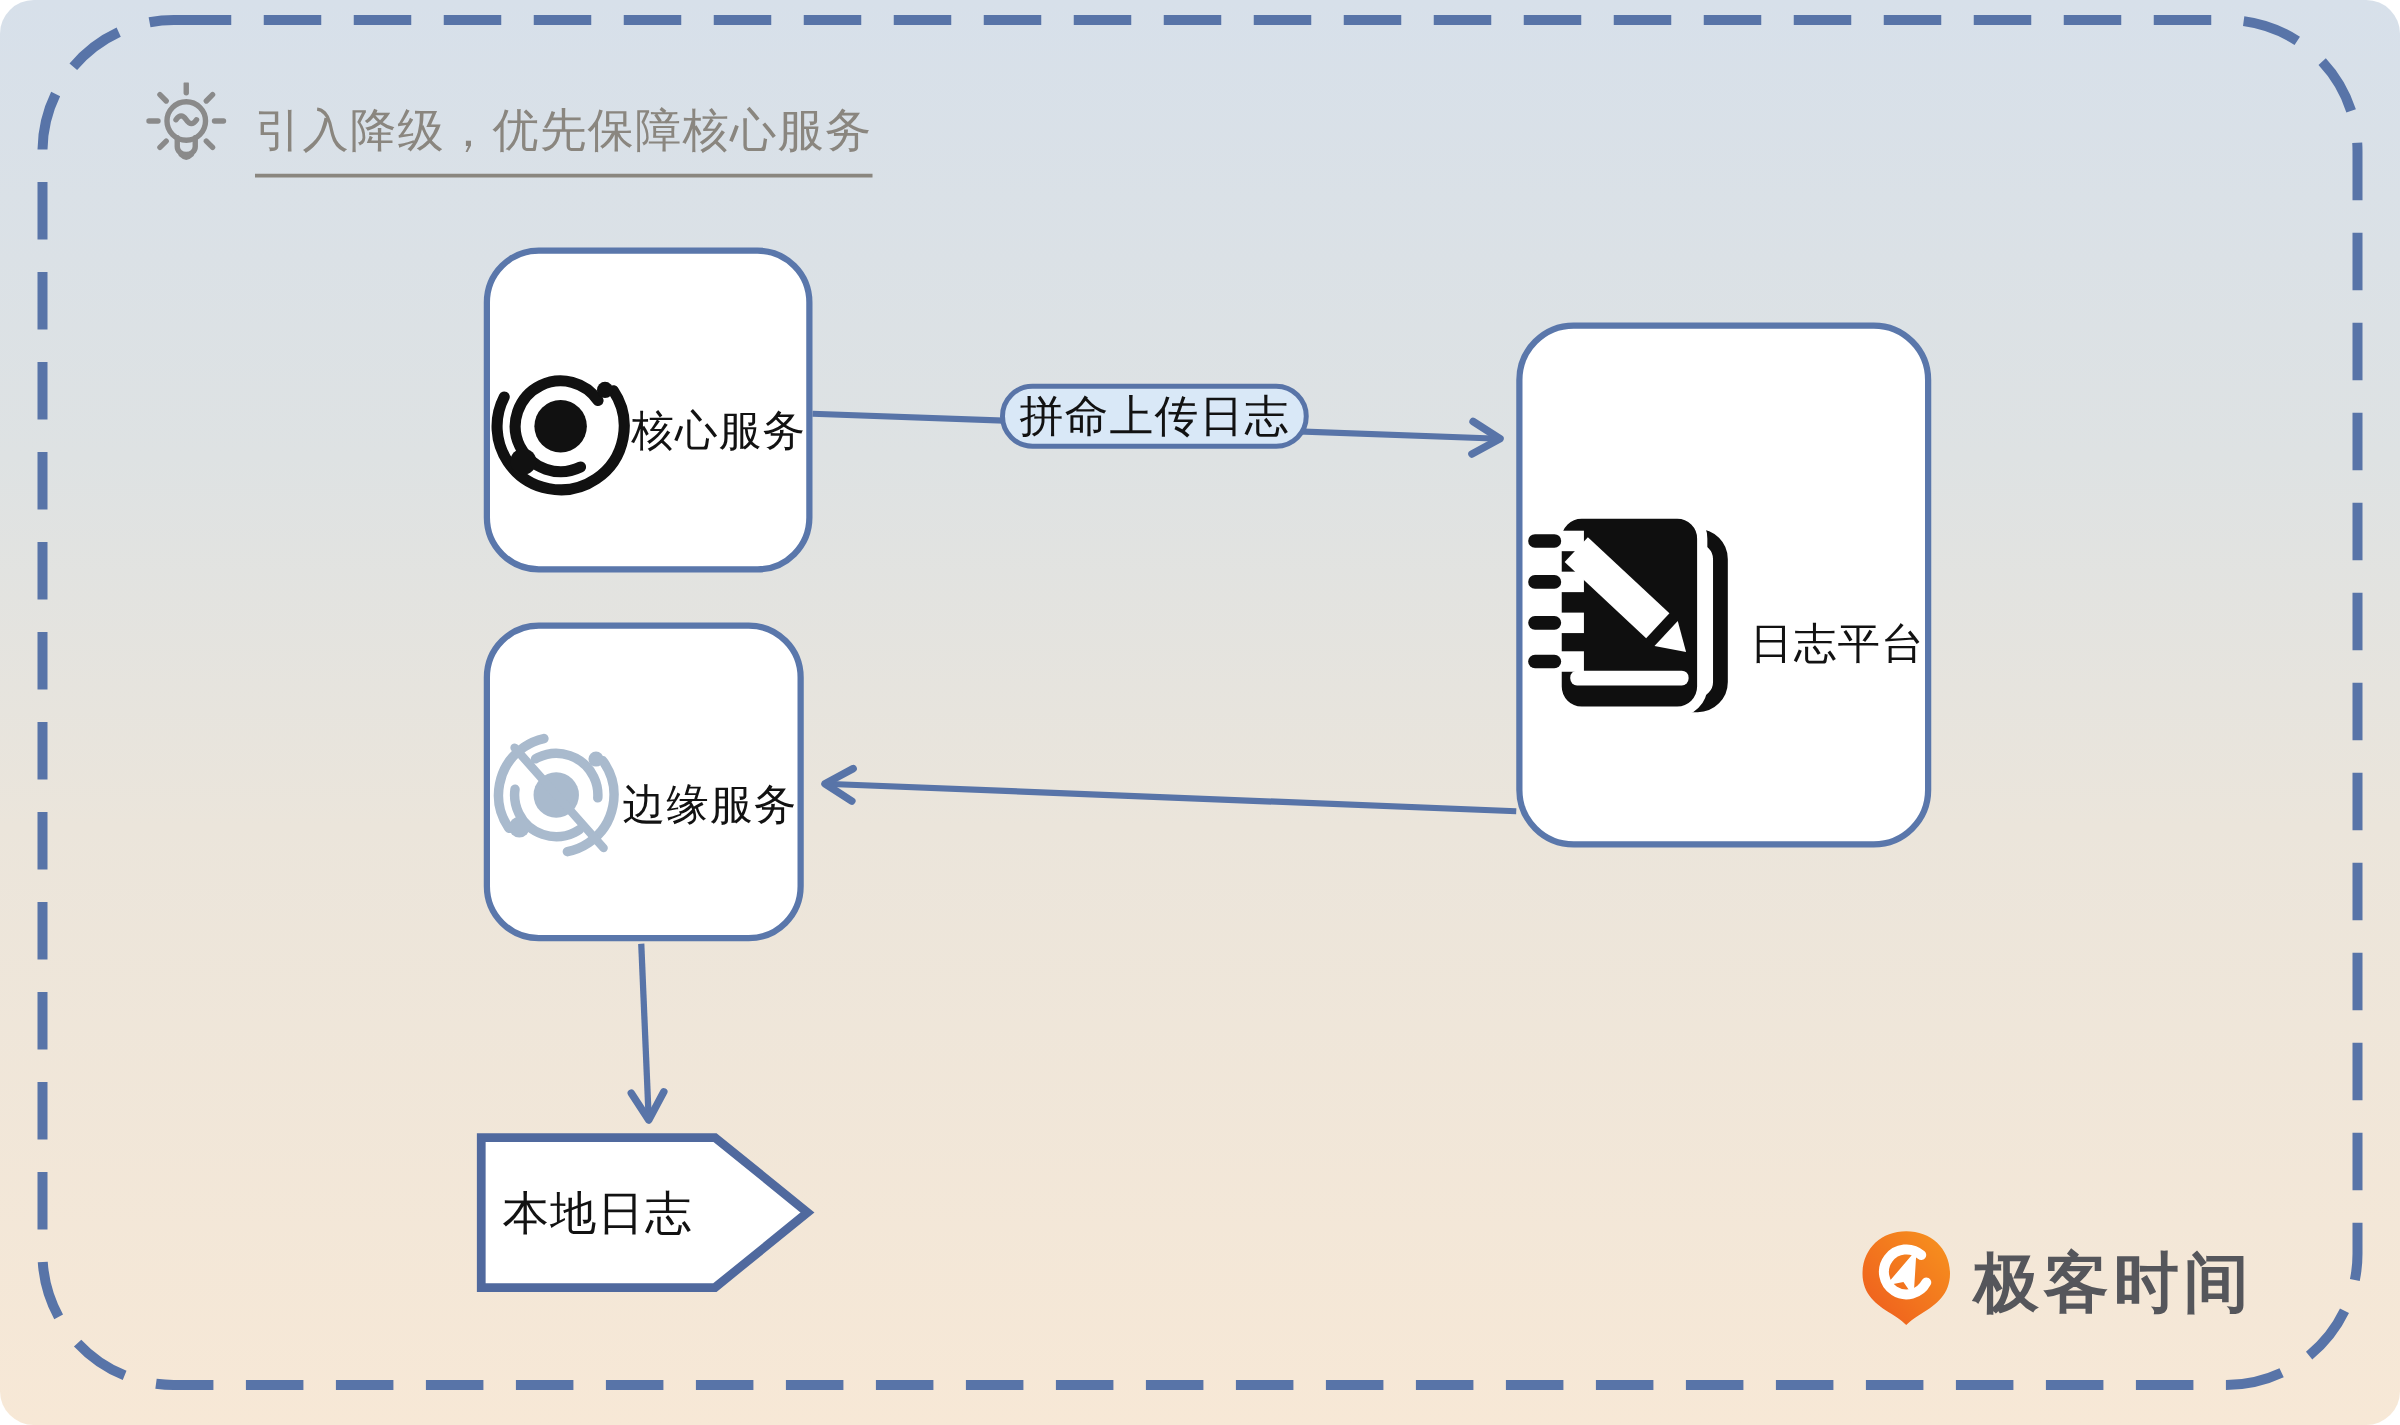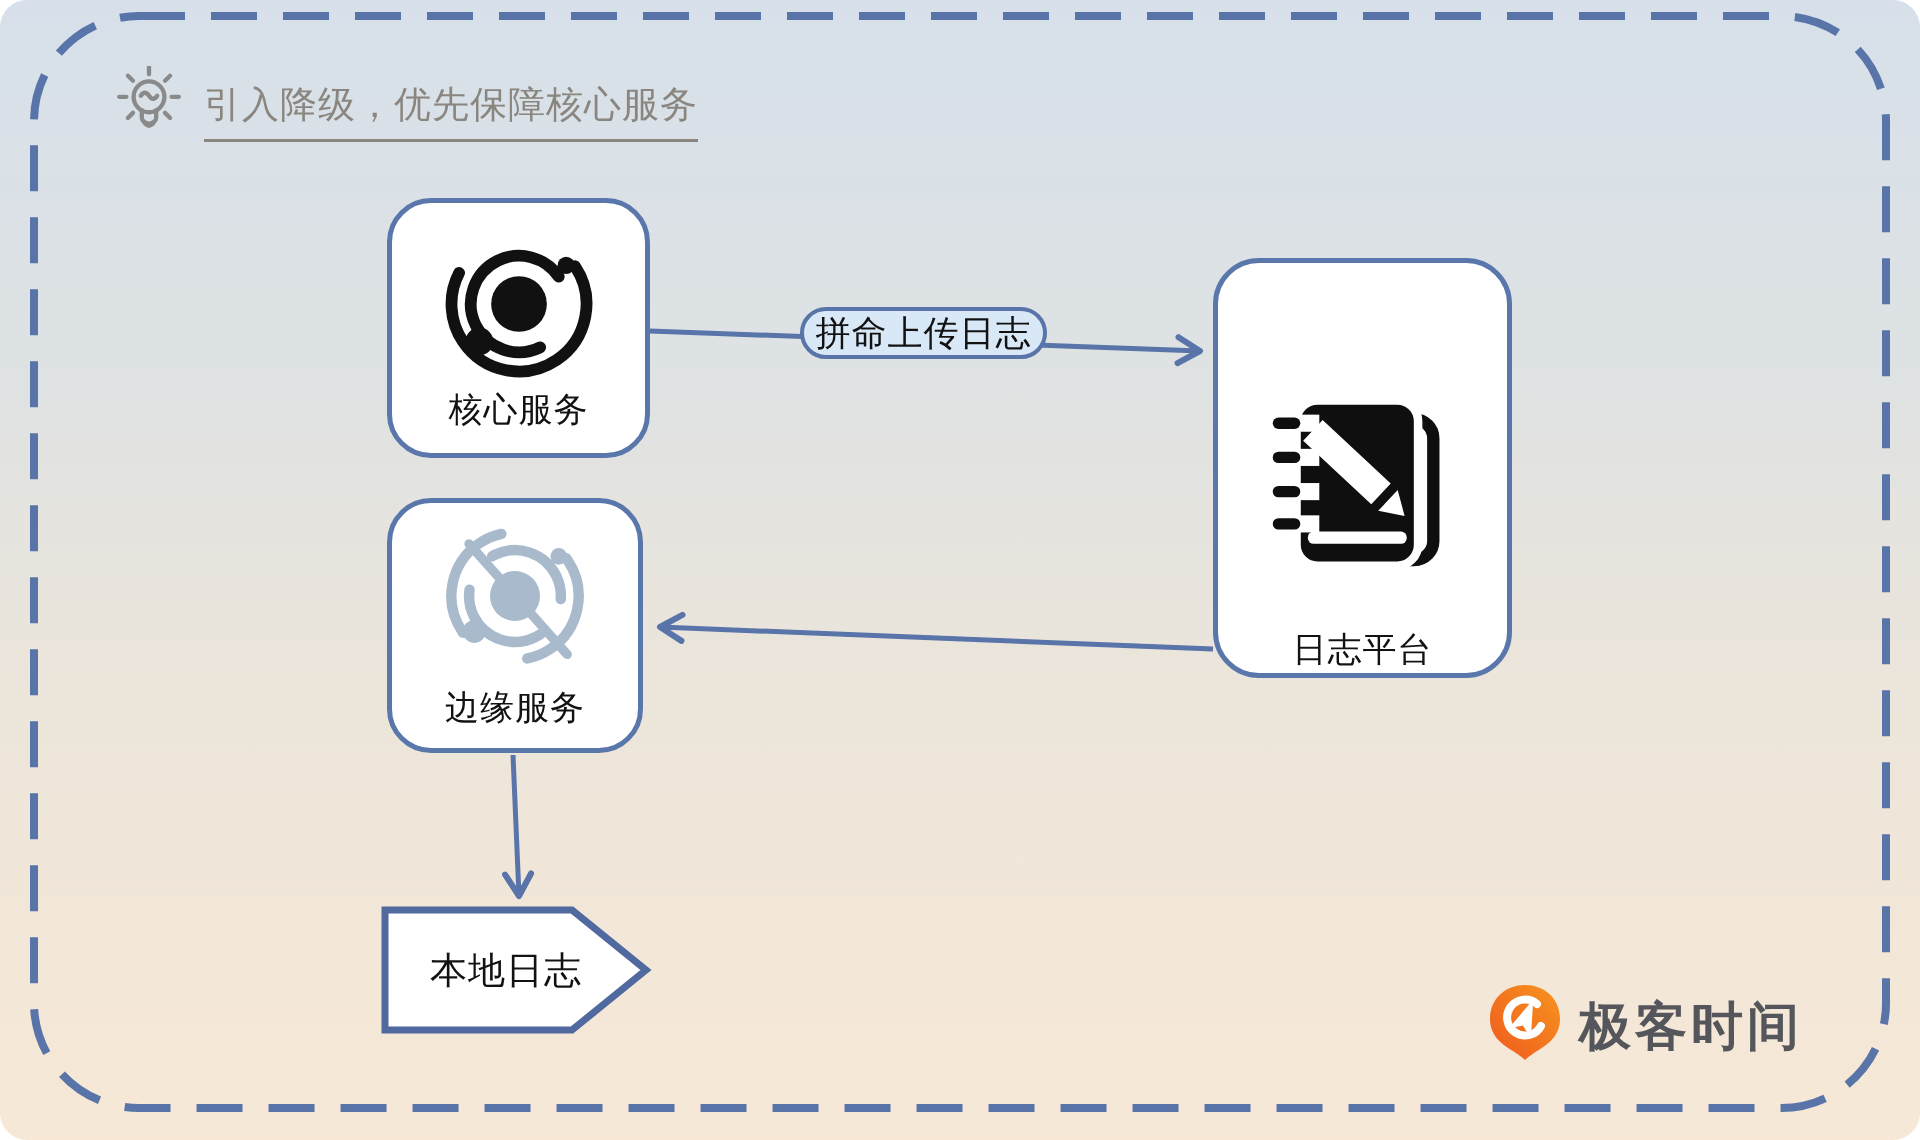--- a/index.html
+++ b/index.html
@@ -33,45 +33,45 @@
   .title-wrap{position:absolute;left:112px;top:66px;display:flex;align-items:flex-start;z-index:2;}
   .bulb{width:74px;height:74px;flex:0 0 auto;}
   .title-text{
     margin-left:18px;margin-top:14px;
     font-size:37px;color:var(--title-gray);letter-spacing:1px;
     border-bottom:3px solid var(--title-gray);padding-bottom:9px;white-space:nowrap;
   }
 
   .node{
     position:absolute;background:#ffffff;border:5px solid var(--box-border);
-    display:flex;flex-direction:column;align-items:center;z-index:2;
+    display:flex;flex-direction:row;align-items:center;z-index:2;
   }
   .node .label{color:var(--ink);font-size:34px;letter-spacing:1px;white-space:nowrap;}
   #node-core{left:387px;top:198px;width:263px;height:260px;border-radius:44px;justify-content:flex-start;padding-top:26px;}
   #node-core .icon{width:150px;height:150px;}
   #node-core .label{margin-top:8px;}
   #node-edge{left:387px;top:498px;width:256px;height:255px;border-radius:44px;justify-content:flex-start;padding-top:20px;}
   #node-edge .icon{width:146px;height:146px;}
   #node-edge .label{margin-top:16px;}
-  #node-log{left:1213px;top:258px;width:299px;height:420px;border-radius:46px;justify-content:flex-end;padding-top:46px;}
+  #node-log{left:1213px;top:258px;width:332px;height:420px;border-radius:46px;justify-content:flex-end;padding-top:46px;}
   #node-log .icon{width:190px;height:190px;}
   #node-log .label{margin-top:48px;}
 
   .pill{
     position:absolute;background:var(--pill-fill);border:4px solid var(--accent-blue);
     border-radius:30px;display:flex;align-items:center;justify-content:center;
     font-size:35px;color:var(--ink);z-index:3;white-space:nowrap;letter-spacing:1px;
   }
   #pill-upload{left:800px;top:307px;width:247px;height:52px;}
   #pill-stop{left:818px;top:602px;width:210px;height:52px;}
   #pill-store{left:407px;top:800px;width:210px;height:52px;}
 
   .pentagon-label{
     position:absolute;left:402px;top:946px;width:180px;z-index:3;
-    font-size:37px;color:var(--ink);text-align:right;letter-spacing:1px;white-space:nowrap;
+    font-size:37px;color:var(--ink);text-align:left;letter-spacing:1px;white-space:nowrap;
   }
 
   .brand{position:absolute;left:1487px;top:982px;display:flex;align-items:flex-end;z-index:2;}
   .brand .brand-icon{width:76px;height:80px;flex:0 0 auto;}
   .brand .brand-text{
     margin-left:16px;font-size:52px;font-weight:bold;color:var(--logo-text);
     letter-spacing:4px;white-space:nowrap;
   }
 </style>
 </head>

